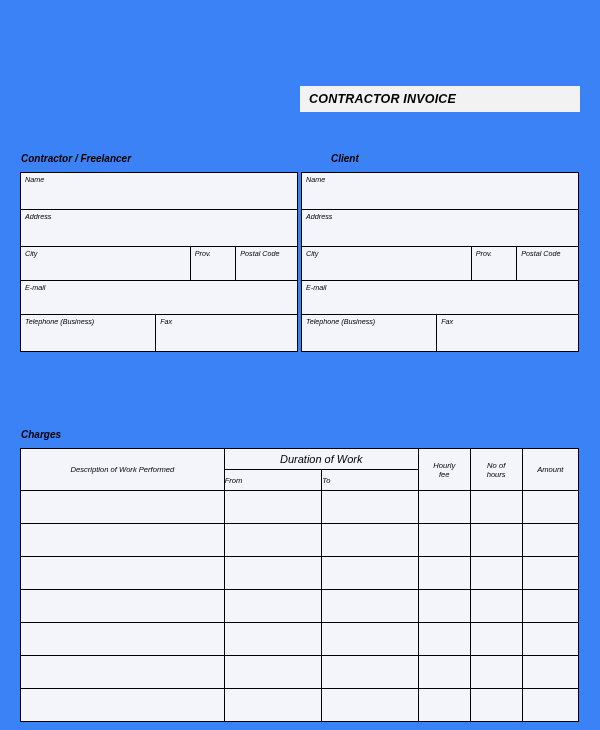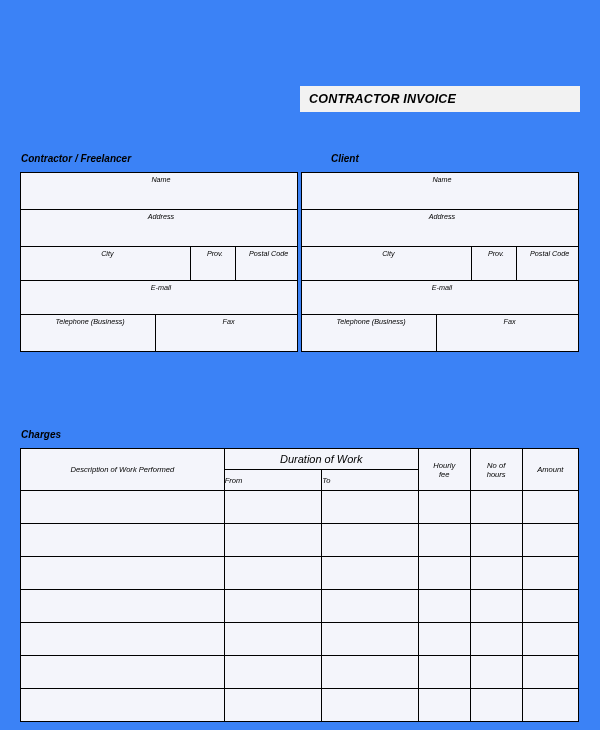--- a/index.html
+++ b/index.html
@@ -64,21 +64,20 @@
     box-sizing: border-box;
     background: #f4f5fb;
   }
   #block-contractor { left: 20px; }
   #block-client     { left: 301px; }
 
   .frow {
     display: flex;
     border-bottom: 1px solid #000000;
     box-sizing: border-box;
-    text-align: center;
   }
   .frow:last-child { border-bottom: none; }
 
   .fcell {
     box-sizing: border-box;
     border-right: 1px solid #000000;
     padding: 3px 0 0 4px;
     font-size: 7.2px;
     line-height: 1.1;
     position: relative;

